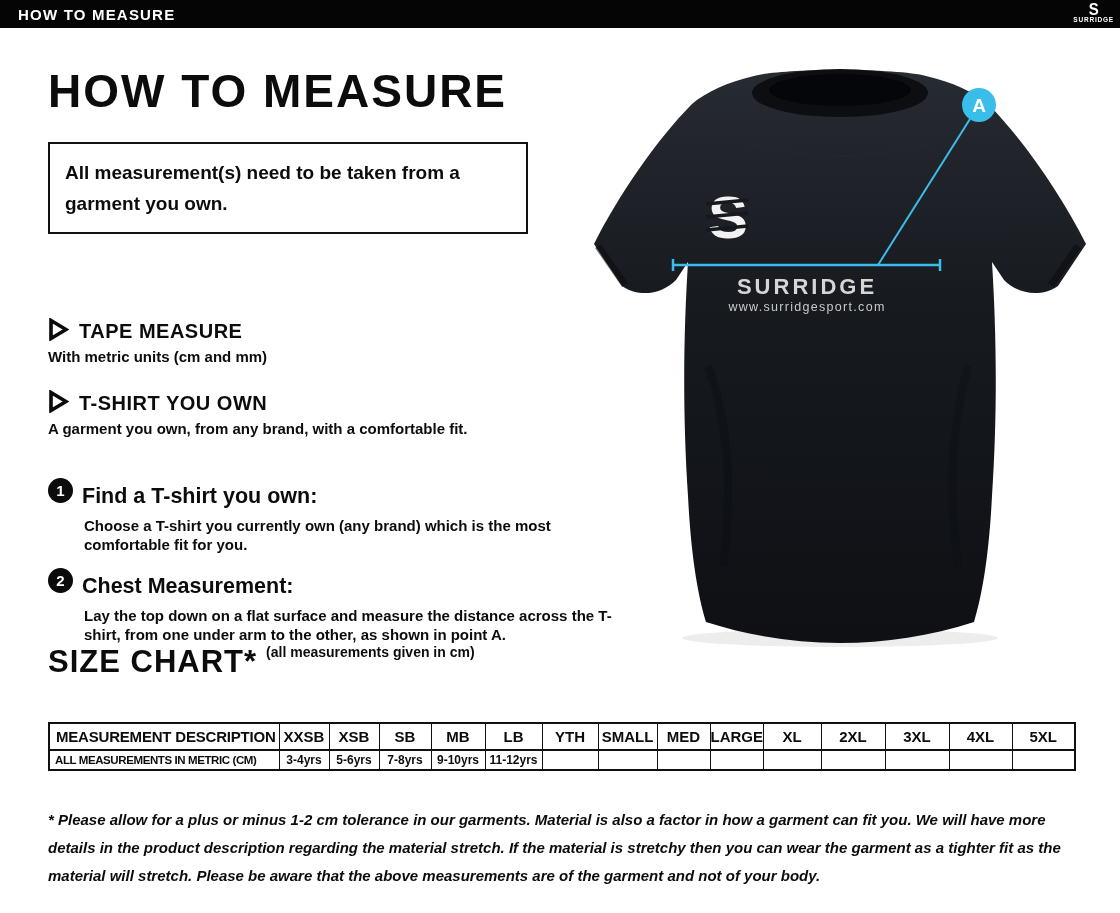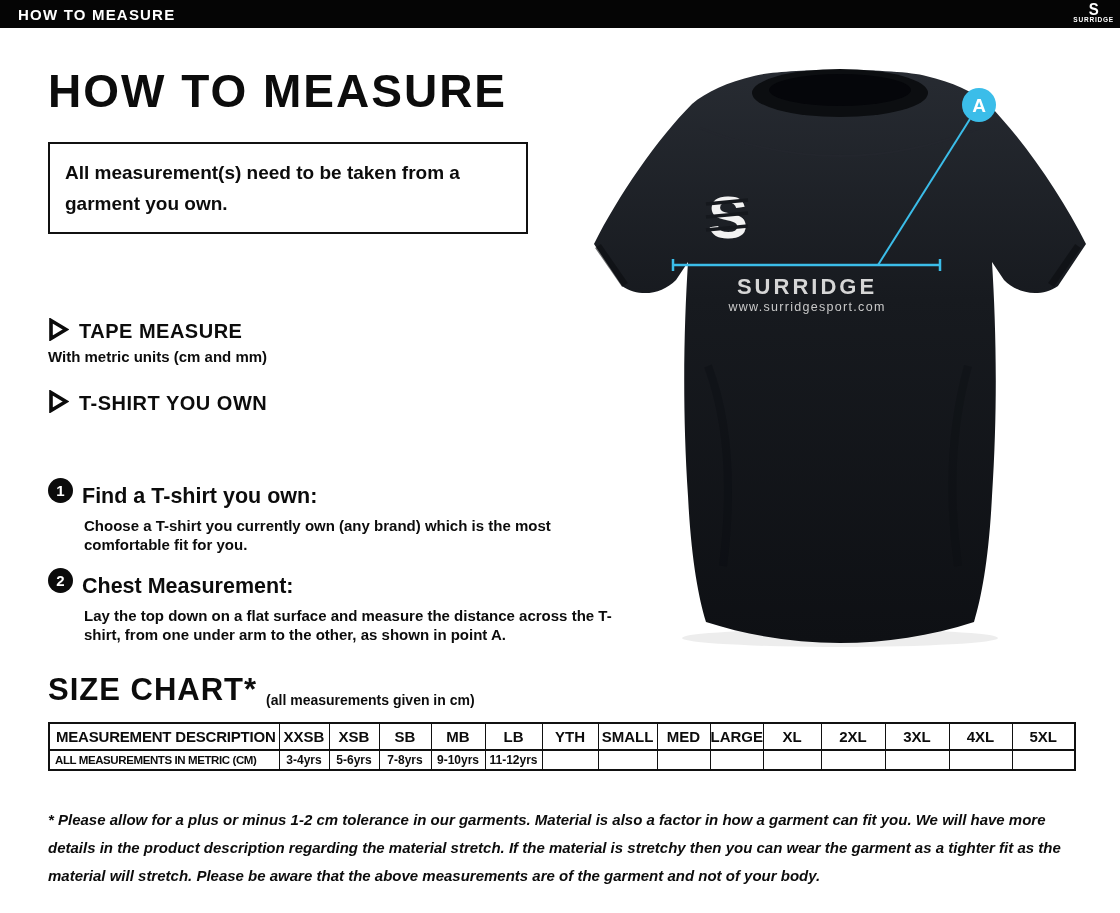--- a/index.html
+++ b/index.html
@@ -24,21 +24,21 @@
   .need-title { font-size:20px; font-weight:bold; letter-spacing:0.5px; }
   .need-desc { margin-top:3px; font-size:15px; font-weight:bold; }
 
   .step { position:absolute; left:48px; }
   .step-1 { top:472px; } .step-2 { top:562px; }
   .step-title-row { display:flex; align-items:center; gap:9px; }
   .step-badge { width:25px; height:25px; border-radius:50%; background:#0b0b0b; color:#fff; font-size:15px; font-weight:bold; display:flex; align-items:center; justify-content:center; }
   .step-title { font-size:21.5px; font-weight:bold;margin-top:12px; }
   .step-desc { margin-top:7px; font-size:15px; font-weight:bold; line-height:19px; width:532px;margin-left:36px; }
 
-  .sc-heading-row { position:absolute; left:48px; top:672px; display:flex; align-items:flex-end; }
+  .sc-heading-row { position:absolute; left:48px; top:644px; display:flex; align-items:flex-start; }
   .sc-heading { font-size:31px; font-weight:bold; letter-spacing:1px; }
   .sc-subheading { font-size:14px; font-weight:bold; margin-left:9px; }
 
   
   table.size-table { position:absolute; left:48px; top:722px; width:1026px; border-collapse:collapse; table-layout:fixed; border:2px solid #111; }
   .size-table th, .size-table td { border:1px solid #111; text-align:center; overflow:hidden; white-space:nowrap; }
   .size-table thead th { font-size:15px; font-weight:bold; height:27px; border-bottom:2px solid #111; }
   .size-table th.mdesc { text-align:left; padding-left:6px; letter-spacing:-0.2px; }
   .size-table tr.metric-row td { height:20px; font-size:12px; font-weight:bold; }
   .size-table tr.metric-row td.mdesc { text-align:left; padding-left:5px; font-size:11.5px; letter-spacing:-0.4px; }
@@ -84,20 +84,21 @@
 
   <div class="need-item need-2">
     <div class="need-title-row">
       <span>
         <svg width="21" height="23" viewBox="0 0 21 23">
             <polygon points="3,2.5 18,11.5 3,20.5" fill="#ffffff" stroke="#0b0b0b" stroke-width="3.6"></polygon>
           </svg>
       </span>
       <span class="need-title">T-SHIRT YOU OWN</span>
     </div>
+    <div class="need-desc">A garment you own, from any brand, with a comfortable fit.</div>
   </div>
 
   <div class="step step-1">
     <div class="step-title-row">
       <span class="step-badge">1</span>
       <span class="step-title">Find a T-shirt you own:</span>
     </div>
     <div class="step-desc">Choose a T-shirt you currently own (any brand) which is the most comfortable fit for you.</div>
   </div>
 

